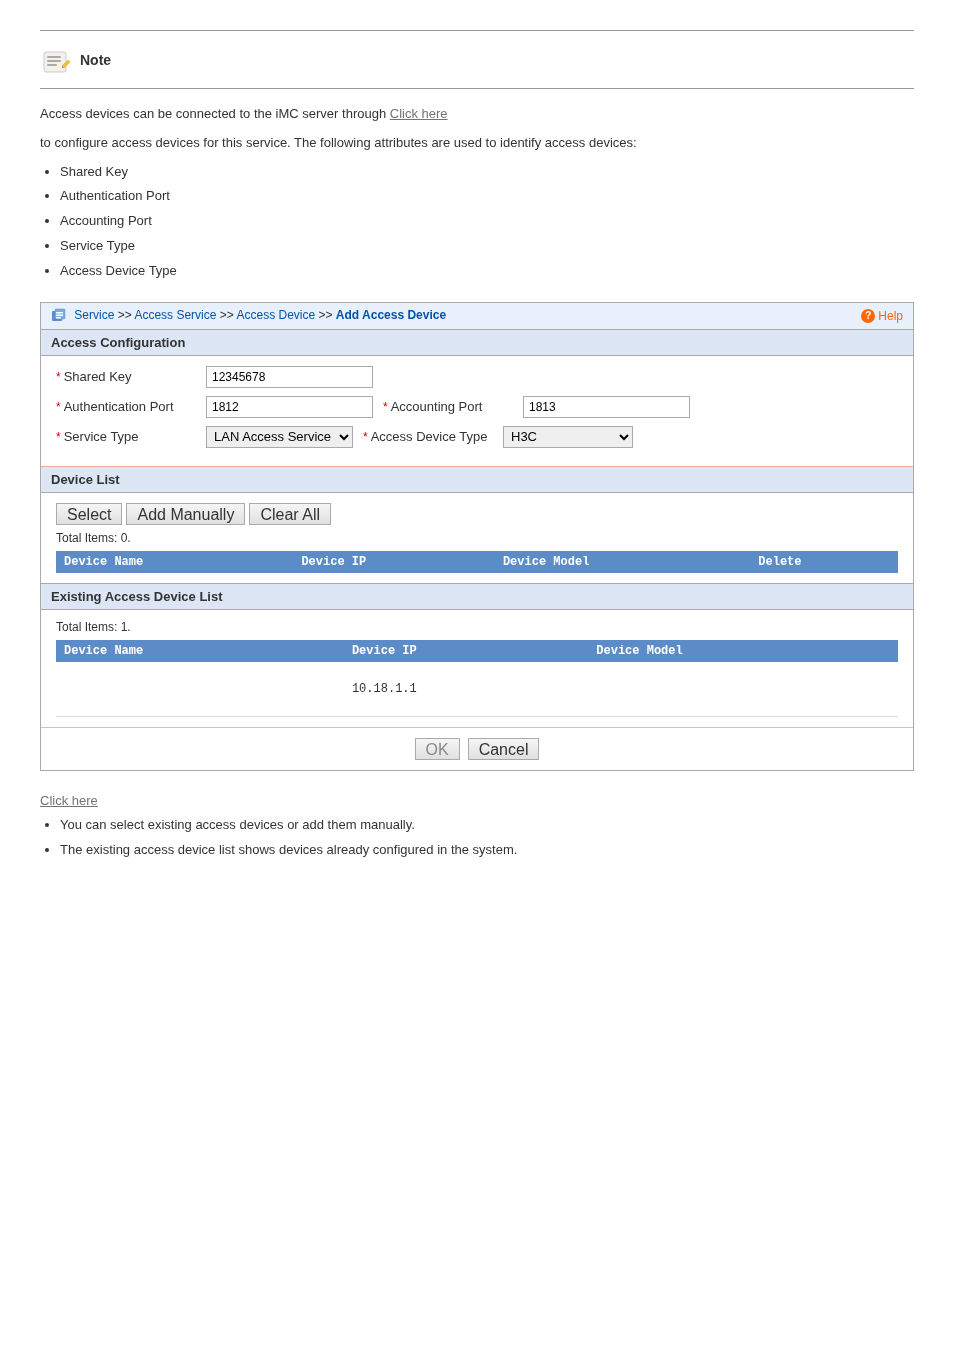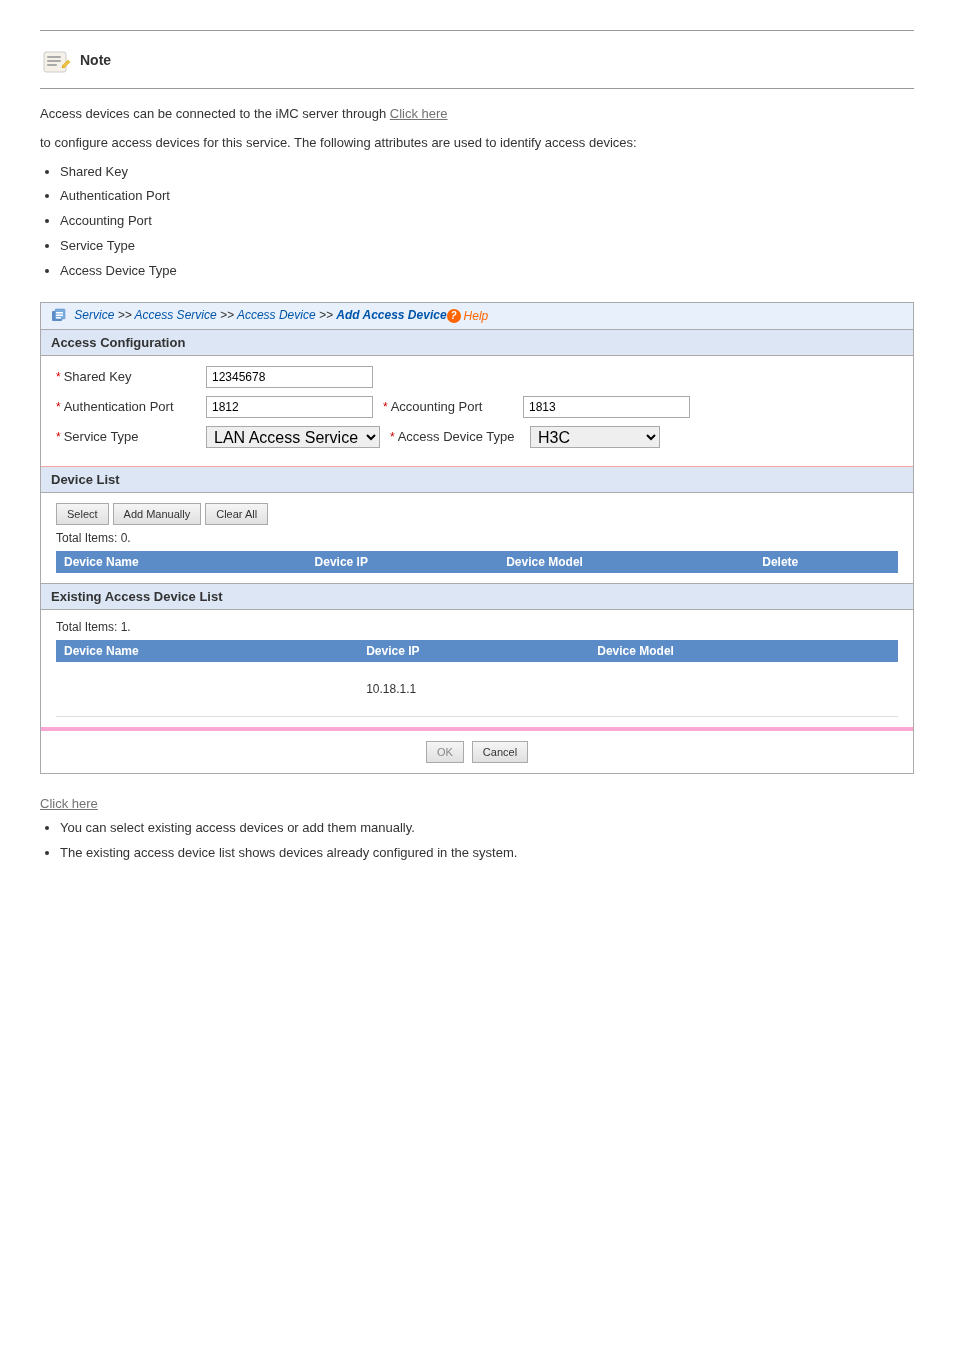--- a/index.html
+++ b/index.html
@@ -61,23 +61,23 @@
     .ui-panel {
       border: 1px solid #aaa;
       margin: 20px 0;
       background: #fff;
     }
     .panel-breadcrumb {
       background: #e8f0fb;
       border-bottom: 1px solid #aaa;
       padding: 5px 10px;
       display: flex;
-      align-items: center;
-      font-size: 12px;
-      font-style: italic;
+      justify-content: space-between;
+      align-items: center;
+      font-size: 12px;
     }
     .breadcrumb-text {
       color: #333;
     }
     .breadcrumb-text .bc-link {
       color: #0055aa;
       cursor: pointer;
     }
     .breadcrumb-text .bc-bold {
       font-weight: bold;
@@ -137,52 +137,53 @@
       height: 22px;
       border: 1px solid #aaa;
       padding: 2px 5px;
       font-size: 12px;
       min-width: 130px;
     }
     .form-select {
       height: 22px;
       border: 1px solid #aaa;
       padding: 1px 3px;
-      font-size: 16px;
+      font-size: 13px;
       min-width: 130px;
     }
     
     .device-list-buttons {
       display: flex;
       gap: 4px;
       margin-bottom: 6px;
     }
     .btn {
       height: 22px;
       padding: 2px 10px;
       border: 1px solid #aaa;
       background: linear-gradient(to bottom, #f5f5f5, #e0e0e0);
-      font-size: 11px;
+      font-size: 16px;
       cursor: pointer;
       color: #333;
     }
     .btn-ok {
       color: #888;
       background: linear-gradient(to bottom, #f5f5f5, #e0e0e0);
     }
     .total-items {
       font-size: 12px;
       margin-bottom: 6px;
       color: #333;
     }
     
     .data-table {
       width: 100%;
       border-collapse: collapse;
       font-size: 12px;
+      font-family: Liberation Mono, monospace;
     }
     .data-table thead tr {
       background: #5b8cc8;
       color: #fff;
     }
     .data-table thead th {
       padding: 4px 8px;
       text-align: left;
       font-weight: bold;
       border: none;
@@ -198,21 +199,21 @@
     
     .sub-section {
       margin-top: 0;
     }
     
     .action-row {
       display: flex;
       justify-content: center;
       gap: 8px;
       padding: 10px;
-      border-top: 4px solid #f9a8d4;
+      border-top: 1px solid #f9a8d4;
     }
     
     .bottom-content {
       margin-top: 15px;
       font-size: 13px;
       line-height: 1.6;
     }
     .bottom-content ul {
       margin-left: 20px;
       margin-top: 4px;

